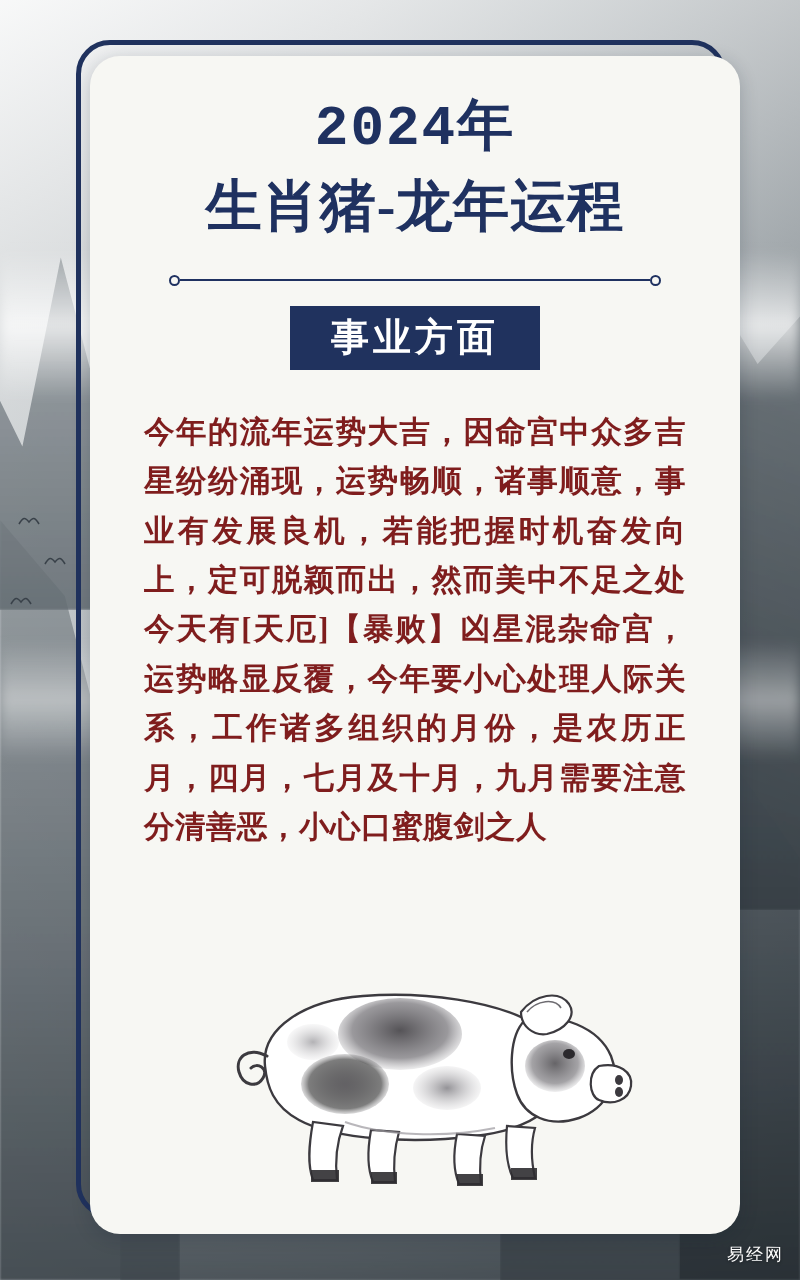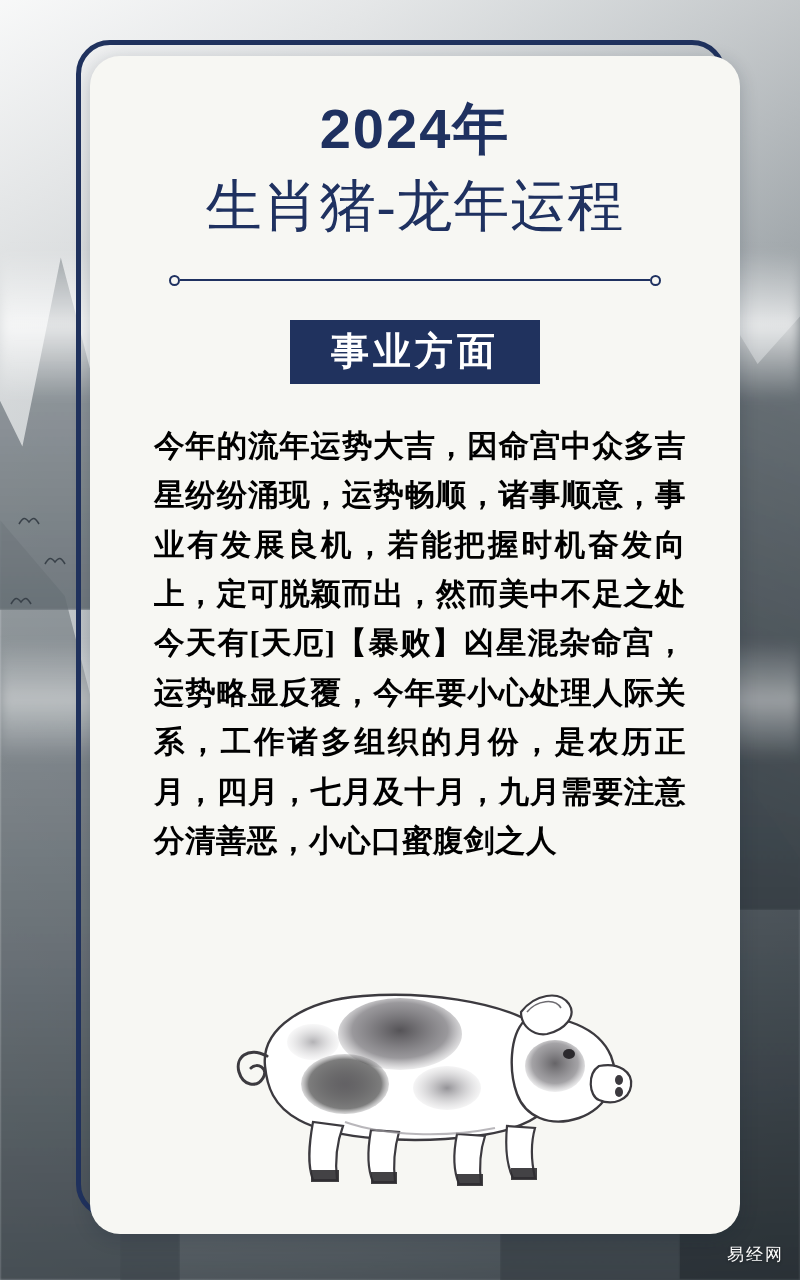--- a/index.html
+++ b/index.html
@@ -108,27 +108,27 @@
     box-sizing: border-box;
   }
 
   .title-year {
     text-align: center;
     font-size: 56px;
     line-height: 1.05;
     font-weight: bold;
     color: #1f3160;
     letter-spacing: 2px;
-    font-family: Liberation Sans, sans-serif;
+    font-family: Liberation Mono, monospace;
   }
   .title-main {
     text-align: center;
     font-size: 56px;
     line-height: 1.25;
-    font-weight: normal;
+    font-weight: bold;
     color: #1f3160;
     letter-spacing: 1px;
     margin-top: 12px;
     font-family: "Liberation Serif", "DejaVu Serif", serif;
   }
 
   .divider {
     display: flex;
     align-items: center;
     justify-content: center;
@@ -143,37 +143,37 @@
     box-sizing: border-box;
     flex: none;
   }
   .divider .line {
     flex: 1 1 auto;
     height: 2px;
     background: #1f3160;
   }
 
   .section-badge {
-    margin: 34px auto 0 auto;
+    margin: 20px auto 0 auto;
     width: 250px;
     height: 64px;
     background: #20325e;
     color: #ffffff;
     font-size: 38px;
     font-weight: bold;
     letter-spacing: 4px;
     display: flex;
     align-items: center;
     justify-content: center;
     font-family: "Liberation Serif", "DejaVu Serif", serif;
   }
 
   .body-text {
-    margin: 38px 2px 0 12px;
-    color: #000000;
+    margin: 38px 2px 0 2px;
+    color: #7f1d1d;
     font-size: 30.5px;
     line-height: 1.62;
     font-weight: bold;
     text-align: justify;
     letter-spacing: 0.5px;
     font-family: "Liberation Serif", "DejaVu Serif", serif;
   }
 
   
   .pig-wrap {

